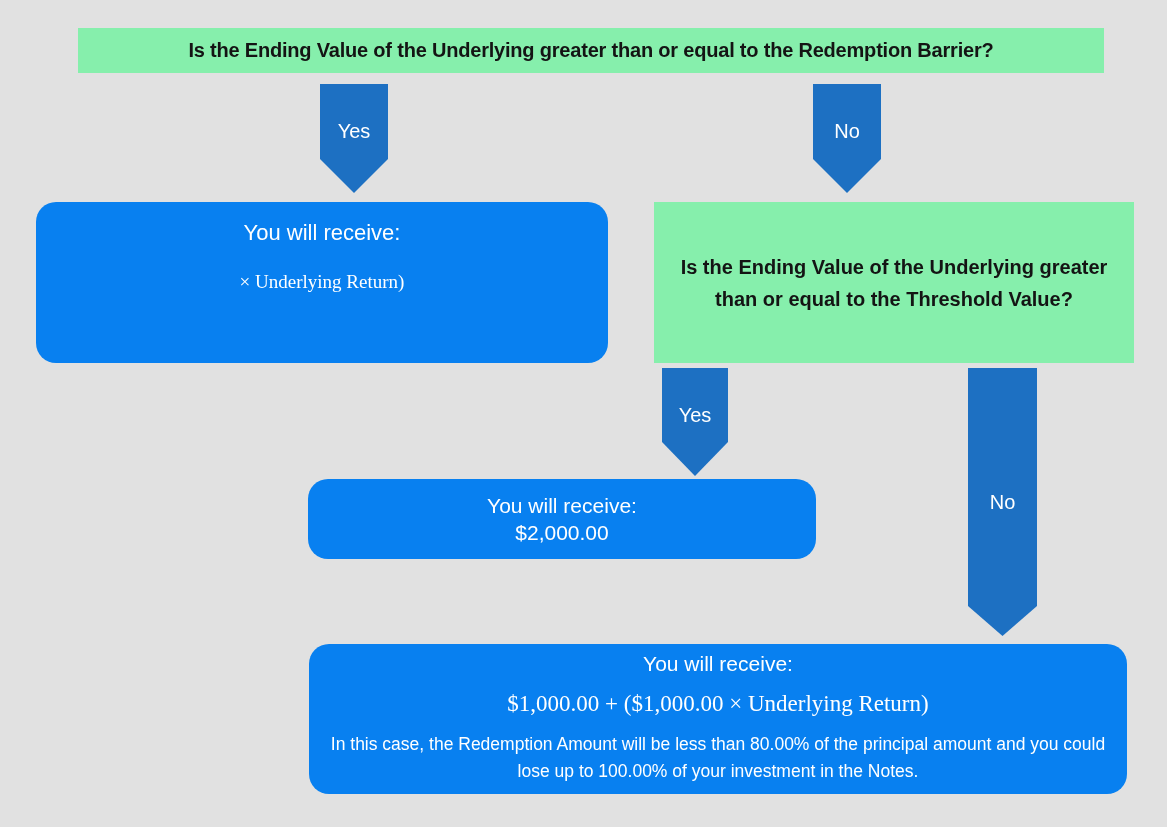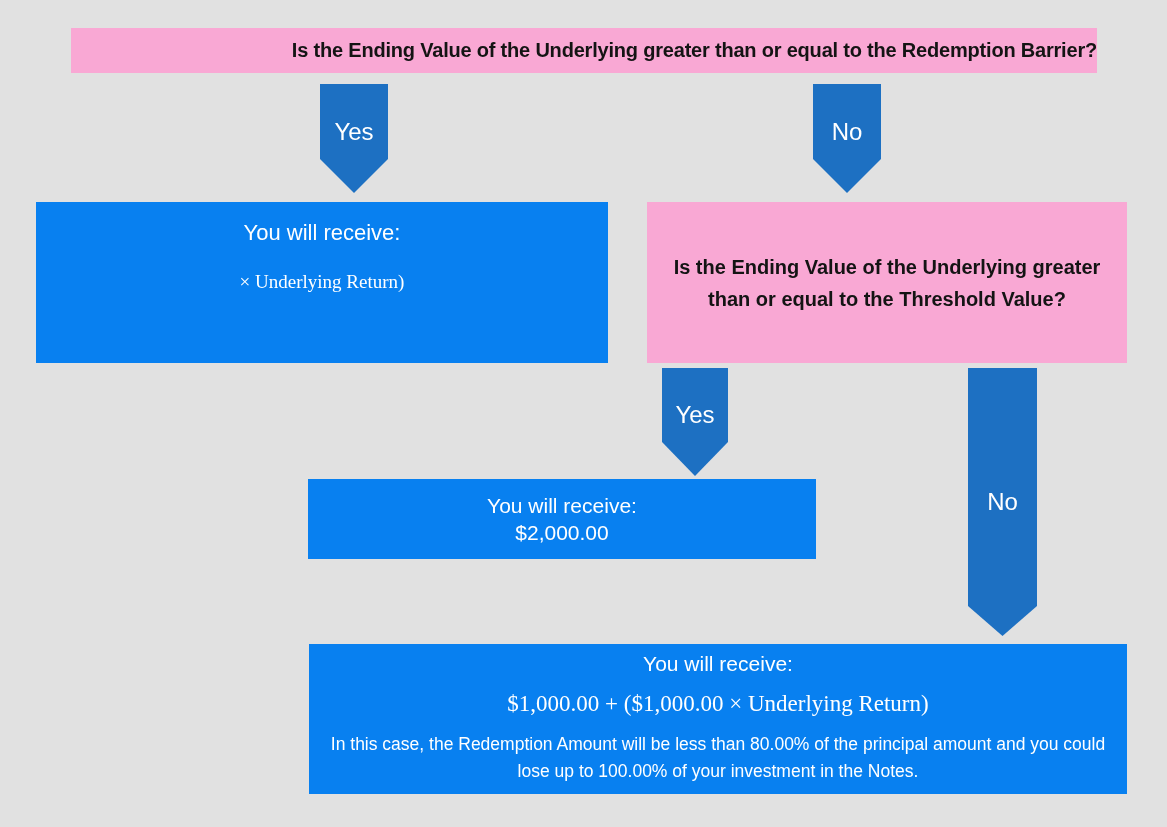--- a/index.html
+++ b/index.html
@@ -2,45 +2,45 @@
 <html><head>
 <meta charset="utf-8">
 <style>
   html,body{margin:0;padding:0;background:#e1e1e1;}
   .stage{
     position:relative;width:1167px;height:827px;background:#e1e1e1;
     font-family:"Liberation Sans",sans-serif;overflow:hidden;
   }
   
   .graybox{
-    position:absolute;background:#f9a8d4;color:#141414;font-weight:bold;
-    display:flex;align-items:center;justify-content:flex-end;text-align:center;
+    position:absolute;background:#86efac;color:#141414;font-weight:bold;
+    display:flex;align-items:center;justify-content:center;text-align:center;margin-left:7px;
   }
   .qbar{left:71px;top:28px;width:1026px;height:45px;font-size:20px;letter-spacing:-0.2px;}
   .box-threshold{left:647px;top:202px;width:480px;height:161px;font-size:20px;line-height:1.6;padding:0 26px;box-sizing:border-box;}
   
   .bluebox{
     position:absolute;background:#0880f0;color:#ffffff;text-align:center;
-    display:flex;flex-direction:column;align-items:center;box-sizing:border-box;
+    display:flex;flex-direction:column;align-items:center;box-sizing:border-box;border-radius:20px;
   }
   .box-upside{left:36px;top:202px;width:572px;height:161px;padding-top:17px;}
   .box-par{left:308px;top:479px;width:508px;height:80px;justify-content:center;font-size:21px;line-height:1.3;}
   .box-loss{left:309px;top:644px;width:818px;height:150px;padding-top:6px;}
   .box-title{font-size:22px;line-height:28px;}
   .box-loss .box-title{font-size:21px;}
   .formula{
     font-family:"Liberation Serif",serif;font-size:19px;line-height:26px;margin-top:22px;
   }
   .formula-small{
     font-family:"Liberation Serif",serif;font-size:23px;line-height:22px;margin-top:15px;
   }
   .note{font-size:17.5px;line-height:27px;margin-top:16px;max-width:790px;}
   
   .arrow{
-    position:absolute;background:#1d70c2;color:#ffffff;font-size:24px;
+    position:absolute;background:#1d70c2;color:#ffffff;font-size:20px;
     display:flex;align-items:center;justify-content:center;
     clip-path:polygon(0 0,100% 0,100% calc(100% - 34px),50% 100%,0 calc(100% - 34px));
   }
   .arrow.short{padding-bottom:14px;box-sizing:border-box;}
   .arrow-yes1{left:320px;top:84px;width:68px;height:109px;}
   .arrow-no1{left:813px;top:84px;width:68px;height:109px;}
   .arrow-yes2{left:662px;top:368px;width:66px;height:108px;}
   .arrow-no2{left:968px;top:368px;width:69px;height:268px;clip-path:polygon(0 0,100% 0,100% calc(100% - 30px),50% 100%,0 calc(100% - 30px));}
 </style>
 </head>

